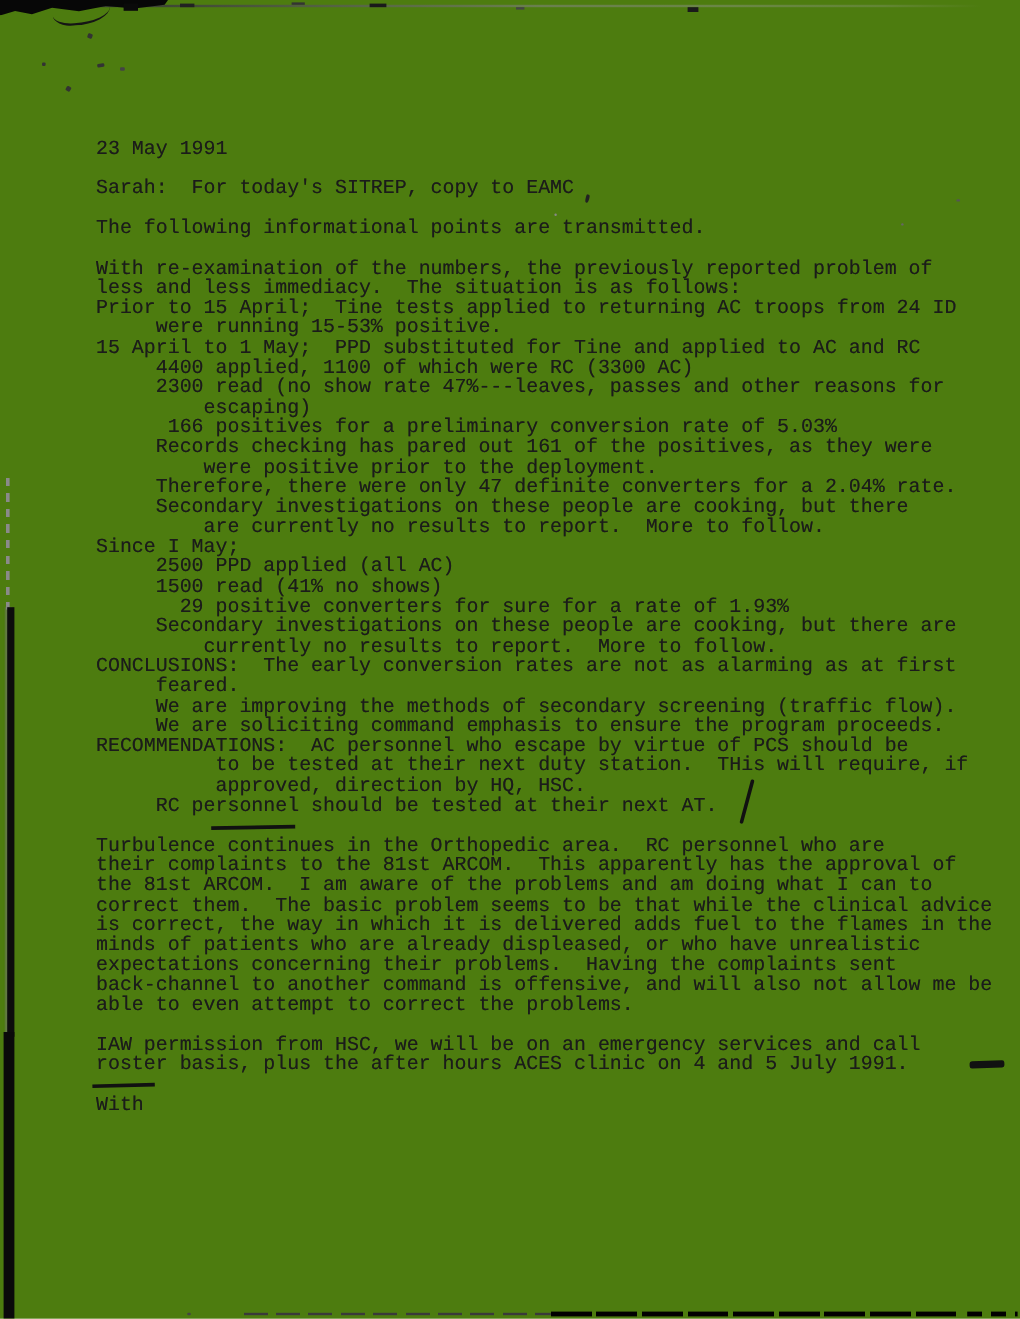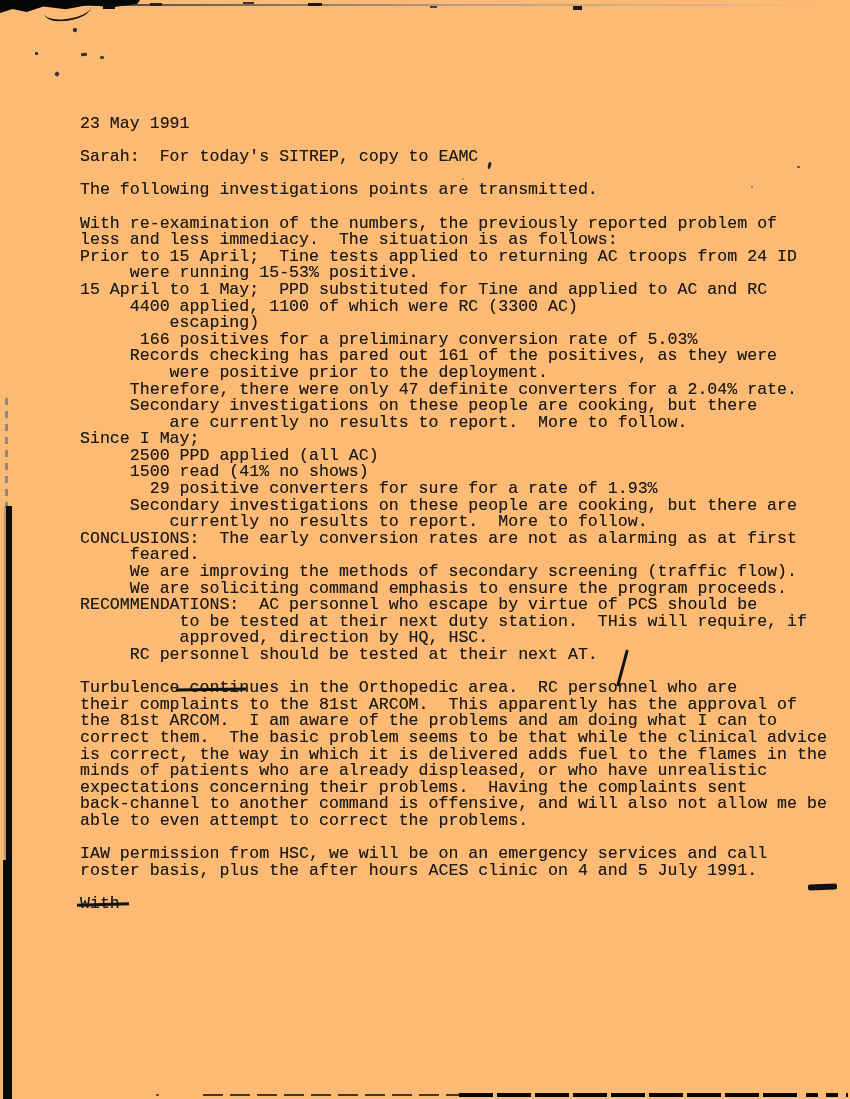--- a/index.html
+++ b/index.html
@@ -4,21 +4,21 @@
 <style>
   html, body { margin: 0; padding: 0; }
   body {
     width: 850px; height: 1099px;
     background: #ffffff;
     font-family: "Liberation Mono", "DejaVu Sans Mono", monospace;
   }
   .page {
     position: relative;
     width: 850px; height: 1099px;
-    background: #fdba74;
+    background: #4d7c0f;
     overflow: hidden;
   }
   
   .doc {
     position: absolute;
     left: 80px; top: 116px;
     width: 770px;
     color: #1b1b1b;
     font-size: 16.6px;
     line-height: 16.6px;
@@ -93,28 +93,29 @@
 </head>
 <body>
 
 <div class="page">
 
   <div class="doc">
       <div class="doc-line">23 May 1991</div>
       <div class="doc-line"></div>
       <div class="doc-line">Sarah:  For today's SITREP, copy to EAMC</div>
       <div class="doc-line"></div>
-      <div class="doc-line">The following investigations points are transmitted.</div>
+      <div class="doc-line">The following informational points are transmitted.</div>
       <div class="doc-line"></div>
       <div class="doc-line">With re-examination of the numbers, the previously reported problem of</div>
       <div class="doc-line">less and less immediacy.  The situation is as follows:</div>
       <div class="doc-line">Prior to 15 April;  Tine tests applied to returning AC troops from 24 ID</div>
       <div class="doc-line">     were running 15-53% positive.</div>
       <div class="doc-line">15 April to 1 May;  PPD substituted for Tine and applied to AC and RC</div>
       <div class="doc-line">     4400 applied, 1100 of which were RC (3300 AC)</div>
+      <div class="doc-line">     2300 read (no show rate 47%---leaves, passes and other reasons for</div>
       <div class="doc-line">         escaping)</div>
       <div class="doc-line">      166 positives for a preliminary conversion rate of 5.03%</div>
       <div class="doc-line">     Records checking has pared out 161 of the positives, as they were</div>
       <div class="doc-line">         were positive prior to the deployment.</div>
       <div class="doc-line">     Therefore, there were only 47 definite converters for a 2.04% rate.</div>
       <div class="doc-line">     Secondary investigations on these people are cooking, but there</div>
       <div class="doc-line">         are currently no results to report.  More to follow.</div>
       <div class="doc-line">Since I May;</div>
       <div class="doc-line">     2500 PPD applied (all AC)</div>
       <div class="doc-line">     1500 read (41% no shows)</div>

